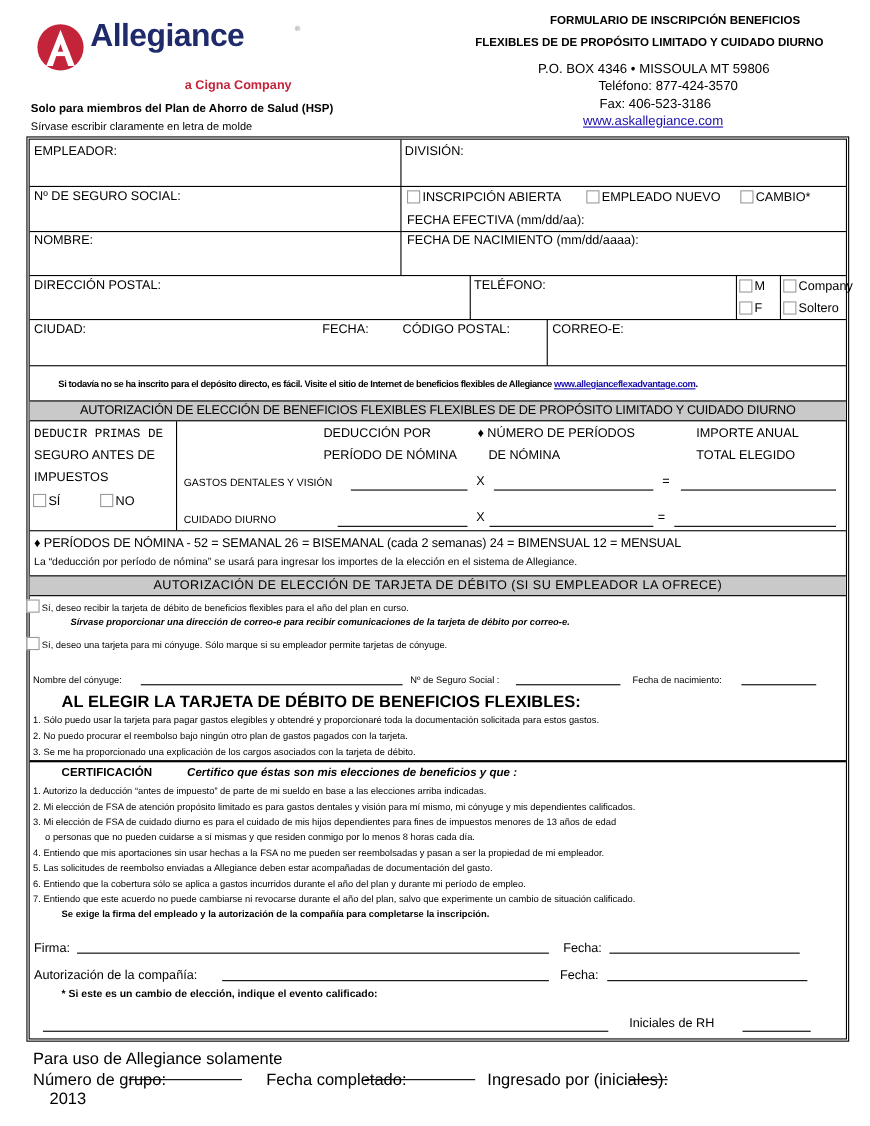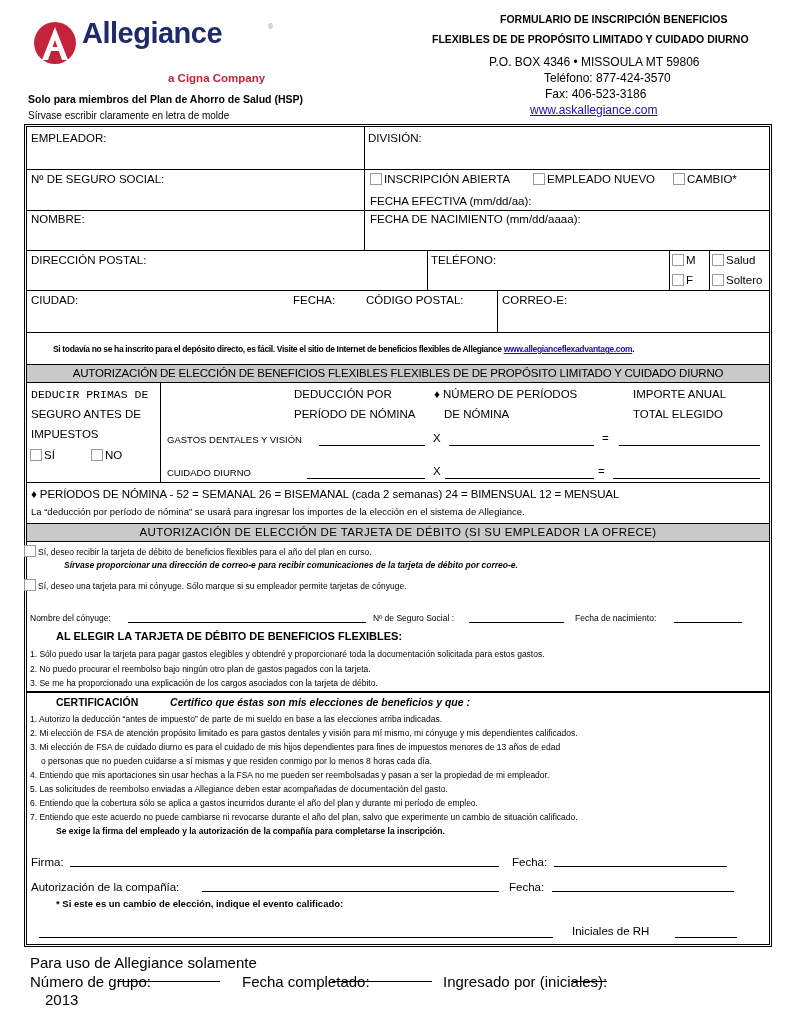--- a/index.html
+++ b/index.html
@@ -93,21 +93,21 @@
   <div class="line-v" style="left:682px;top:123px;height:40px;"></div>
   <div class="lbl" style="left:4px;top:127px;">DIRECCIÓN POSTAL:</div>
   <div class="lbl" style="left:404px;top:127px;">TELÉFONO:</div>
   <div class="lbl" style="left:645px;top:127px;">
     <span class="cb"></span><span>M</span>
   </div>
   <div class="lbl" style="left:645px;top:147px;">
     <span class="cb"></span><span>F</span>
   </div>
   <div class="lbl" style="left:685px;top:127px;">
-    <span class="cb"></span><span>Salud</span>
+    <span class="cb"></span><span>Company</span>
   </div>
   <div class="lbl" style="left:685px;top:147px;">
     <span class="cb"></span><span>Soltero</span>
   </div>
   <div class="line-h" style="left:0;top:163px;width:742px;"></div>
 
   <div class="line-v" style="left:470px;top:163px;height:42px;"></div>
   <div class="lbl" style="left:4px;top:167px;">CIUDAD:</div>
   <div class="lbl" style="left:266px;top:167px;">FECHA:</div>
   <div class="lbl" style="left:339px;top:167px;">CÓDIGO POSTAL:</div>
@@ -167,21 +167,21 @@
   </div>
   <div class="lbl xs b i" style="left:11px;top:433px;">Sírvase proporcionar una dirección de correo-e para recibir comunicaciones de la tarjeta de débito por correo-e.</div>
 
   <div class="lbl xs" style="left:3px;top:486px;">Nombre del cónyuge:</div>
   <div class="abs uline" style="left:101px;top:485px;width:238px;"></div>
   <div class="lbl xs" style="left:346px;top:486px;">Nº de Seguro Social :</div>
   <div class="abs uline" style="left:442px;top:485px;width:95px;"></div>
   <div class="lbl xs" style="left:548px;top:486px;">Fecha de nacimiento:</div>
   <div class="abs uline" style="left:647px;top:485px;width:68px;"></div>
 
-  <div class="lbl b" style="left:3px;top:503px;font-size:11px;">AL ELEGIR LA TARJETA DE DÉBITO DE BENEFICIOS FLEXIBLES:</div>
+  <div class="lbl b" style="left:3px;top:503px;font-size:15px;">AL ELEGIR LA TARJETA DE DÉBITO DE BENEFICIOS FLEXIBLES:</div>
   <div class="lbl xs" style="left:3px;top:522px;">1. Sólo puedo usar la tarjeta para pagar gastos elegibles y obtendré y proporcionaré toda la documentación solicitada para estos gastos.</div>
   <div class="lbl xs" style="left:3px;top:537px;">2. No puedo procurar el reembolso bajo ningún otro plan de gastos pagados con la tarjeta.</div>
   <div class="lbl xs" style="left:3px;top:551px;">3. Se me ha proporcionado una explicación de los cargos asociados con la tarjeta de débito.</div>
   <div class="line-h" style="left:0;top:564px;width:742px;border-top-width:2px;"></div>
 
   <div class="lbl" style="left:3px;top:569px;font-size:10.5px;">
     <span class="b">CERTIFICACIÓN</span>&nbsp;&nbsp;<span class="b i">Certifico que éstas son mis elecciones de beneficios y que :</span>
   </div>
   <div class="lbl xs" style="left:3px;top:587px;">1. Autorizo la deducción “antes de impuesto” de parte de mi sueldo en base a las elecciones arriba indicadas.</div>
   <div class="lbl xs" style="left:3px;top:601px;">2. Mi elección de FSA de atención propósito limitado es para gastos dentales y visión para mí mismo, mi cónyuge y mis dependientes calificados.</div>

